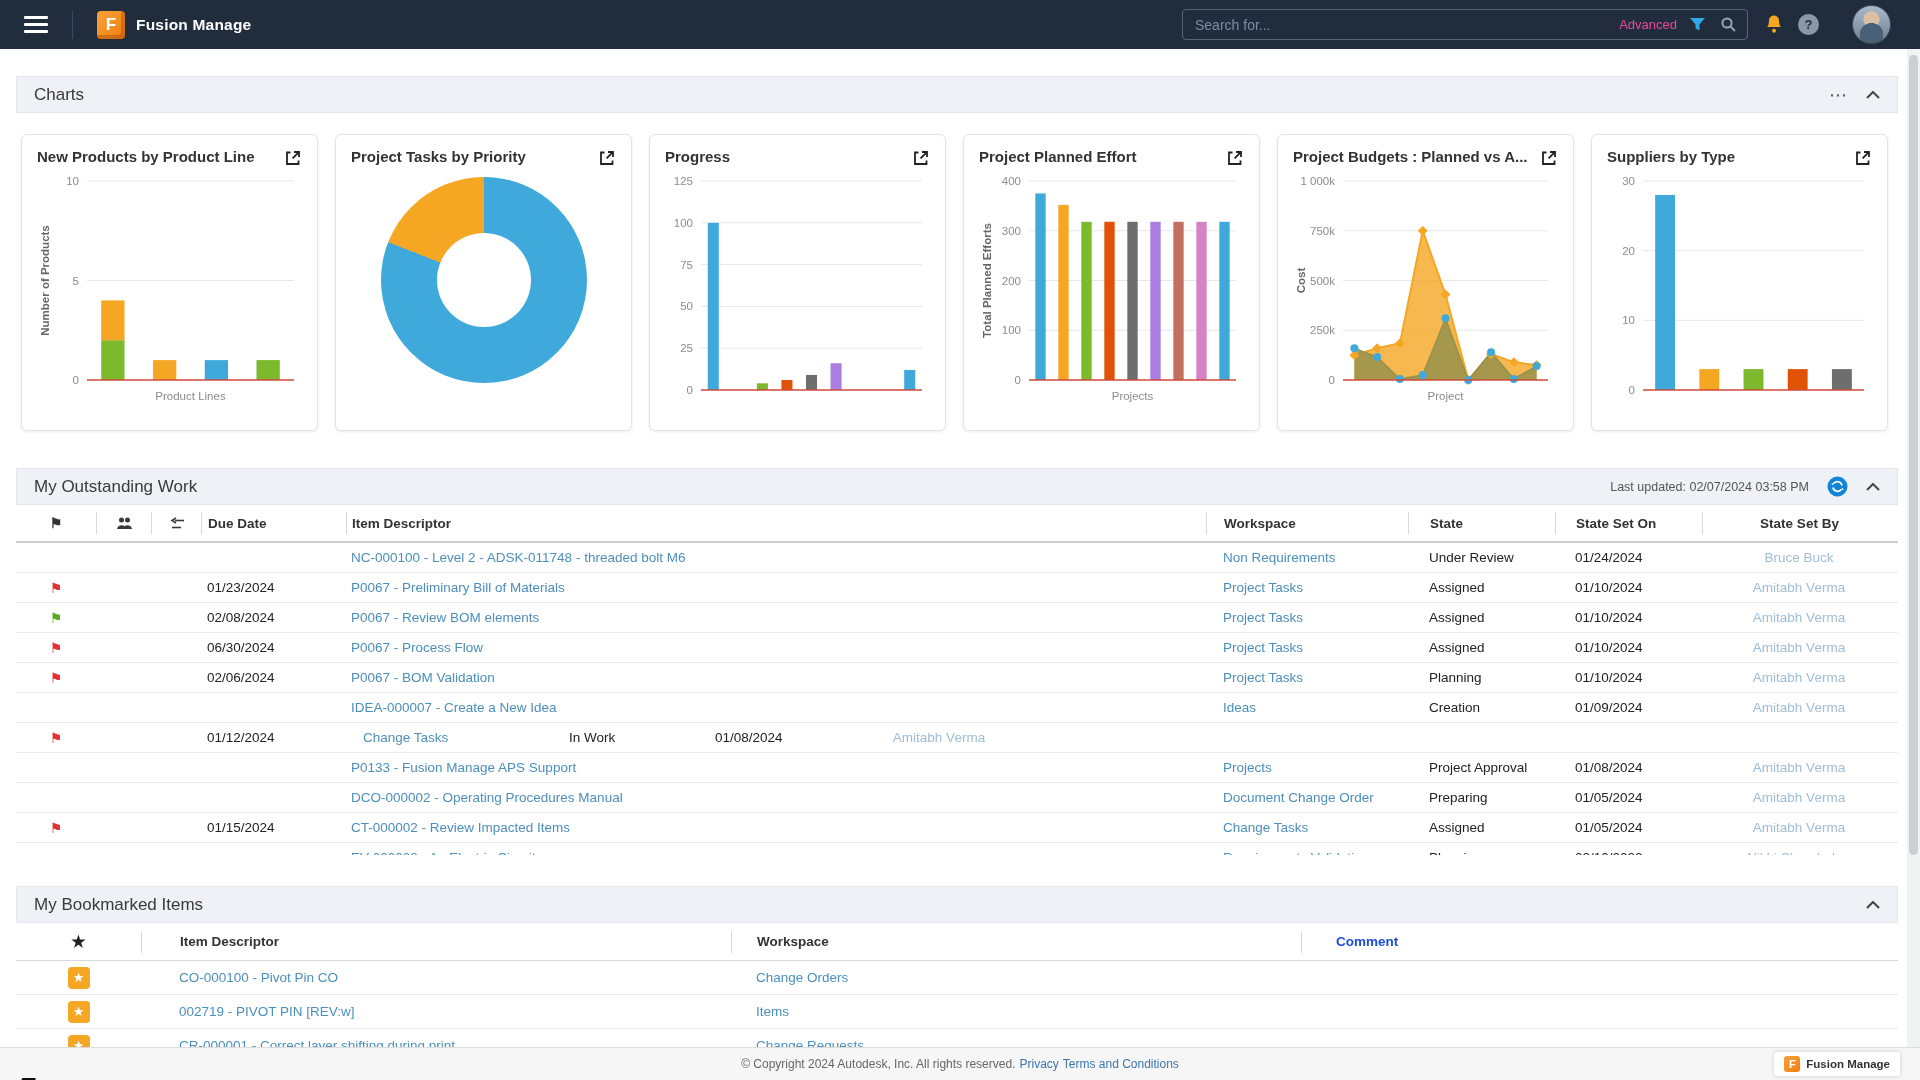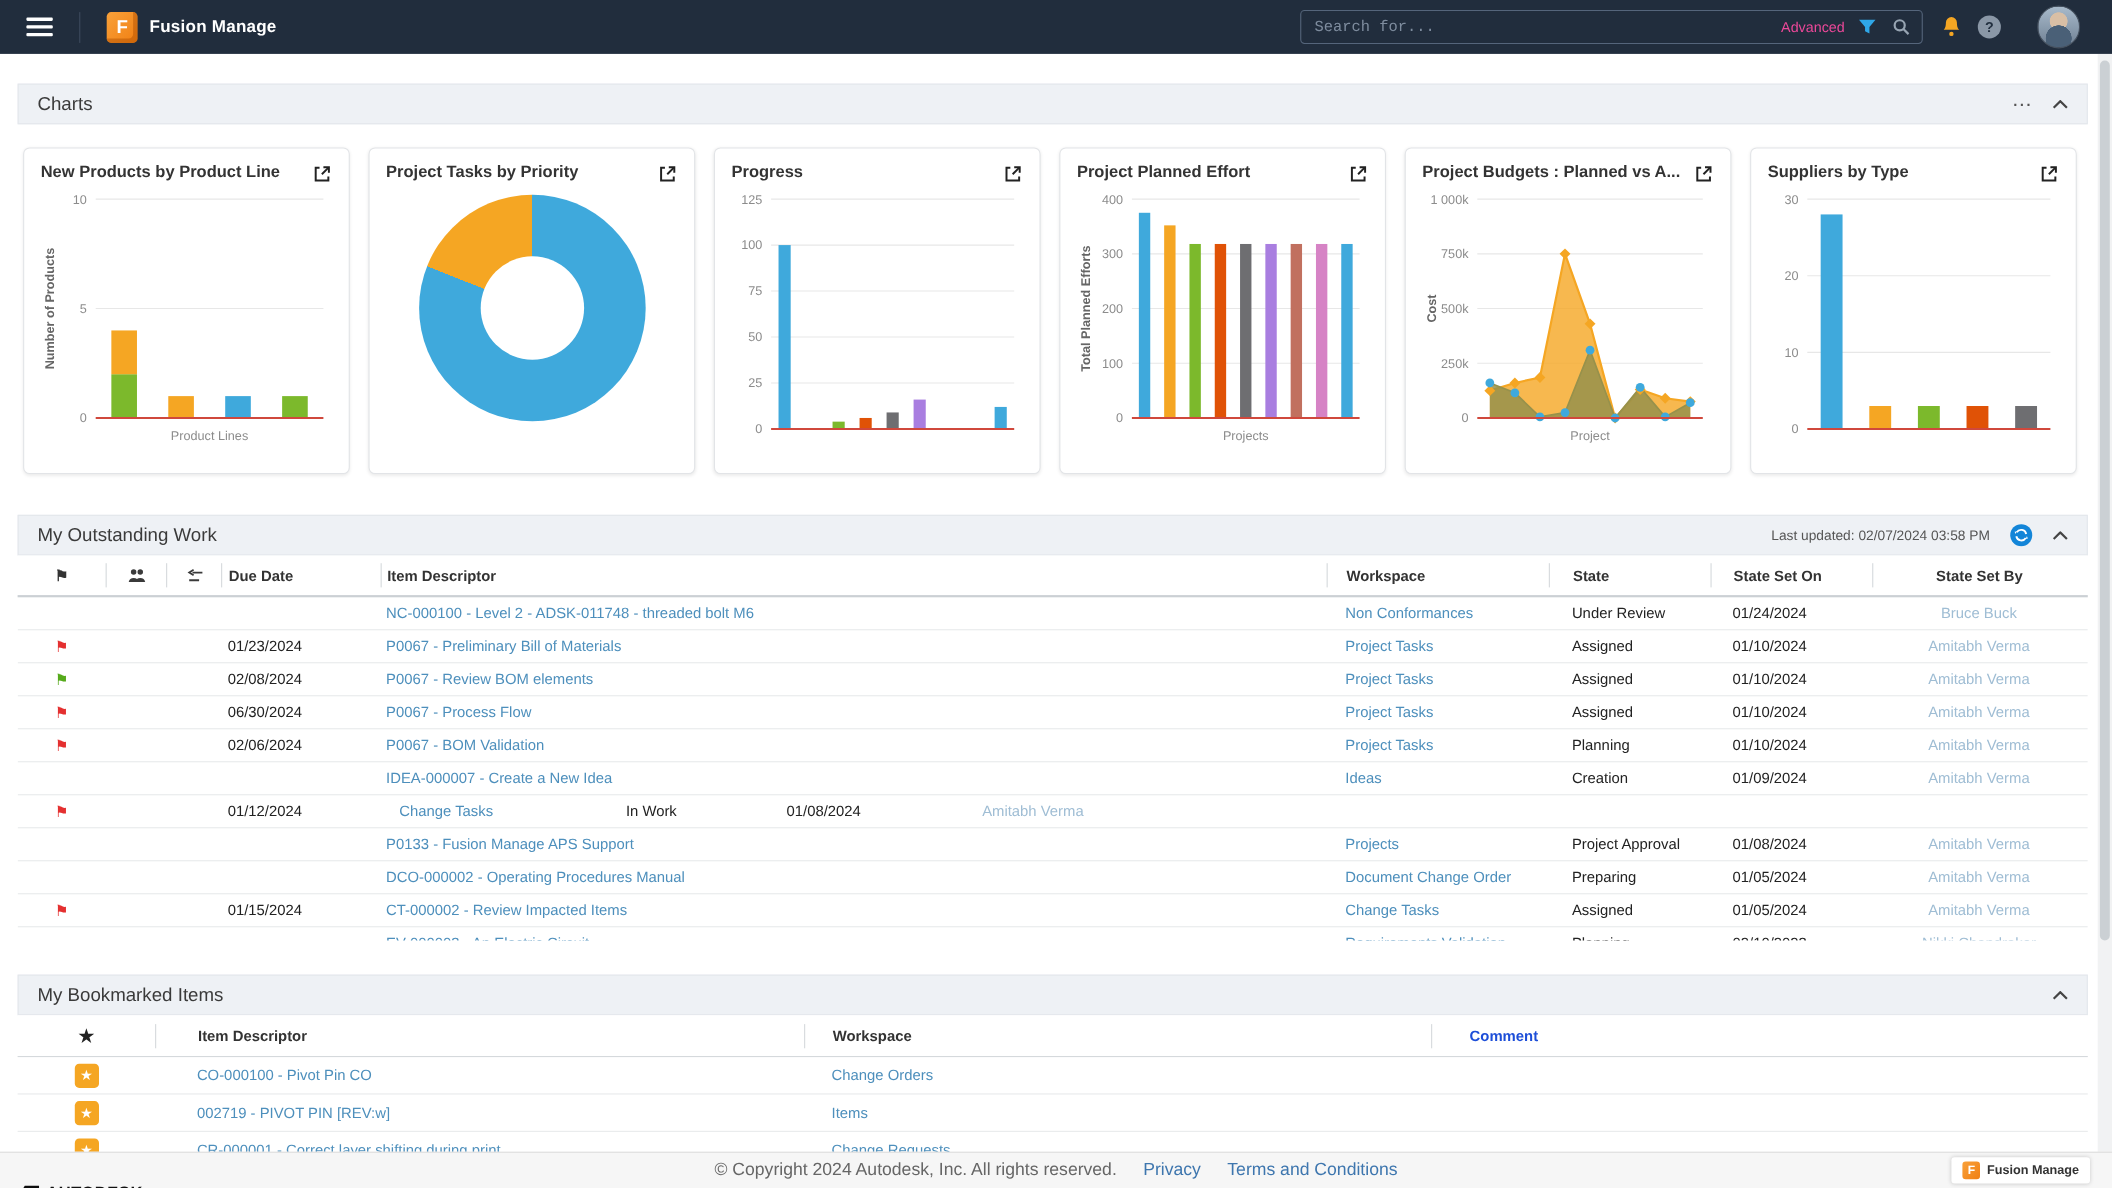--- a/index.html
+++ b/index.html
@@ -8,21 +8,21 @@
   .app { position:relative; width:1920px; height:1080px; background:#fff; overflow:hidden; }
 
   
   .topnav { position:absolute; top:0; left:0; right:0; height:49px; background:#212D3D; display:flex; align-items:center; z-index:20; }
   .hamburger { margin-left:24px; width:24px; cursor:pointer; }
   .hamburger span { display:block; height:3px; background:#fff; border-radius:1px; margin:4px 0; }
   .nav-divider { width:1px; height:28px; background:#3C4A5C; margin:0 24px; }
   .f-logo { width:28px; height:28px; border-radius:4px; background:linear-gradient(135deg,#F9A13A,#F07F12); box-shadow:inset -4px -4px 0 rgba(170,75,0,.45); color:#fff; font-weight:bold; font-size:17px; display:flex; align-items:center; justify-content:center; }
   .app-title { color:#fff; font-size:15.5px; font-weight:600; margin-left:11px; letter-spacing:.2px; }
   .searchbox { position:absolute; left:1182px; top:9px; width:566px; height:31px; border:1px solid #55657B; border-radius:4px; display:flex; align-items:center; }
-  .searchbox input { flex:1; min-width:0; background:transparent; border:none; outline:none; color:#C7D0DA; font-size:14px; padding:0 12px; font-family:Liberation Mono, monospace; }
+  .searchbox input { flex:1; min-width:0; background:transparent; border:none; outline:none; color:#C7D0DA; font-size:14px; padding:0 12px; font-family:Liberation Sans, sans-serif; }
   .searchbox input::placeholder { color:#7E8C9E; }
   .advanced { color:#ec4899; font-size:13px; margin-right:12px; cursor:pointer; white-space:nowrap; }
   .searchbox svg { flex:none; }
   .nav-bell { position:absolute; left:1764px; top:14px; cursor:pointer; }
   .nav-help { position:absolute; left:1798px; top:14px; width:21px; height:21px; border-radius:50%; background:#8A97A6; color:#222F3F; font-weight:bold; font-size:13px; display:flex; align-items:center; justify-content:center; cursor:pointer; }
   .avatar { position:absolute; left:1852px; top:5px; width:39px; height:39px; border-radius:50%; border:1px solid #45505E; cursor:pointer;
     background: radial-gradient(circle at 50% 78%, #4A6077 0 34%, transparent 35%),
                 radial-gradient(circle at 50% 36%, #D9BFA5 0 26%, transparent 28%),
                 linear-gradient(#A8BACB, #6E7F92); }
 
@@ -79,21 +79,21 @@
   .b-item { width:590px; padding-left:38px; }
   .b-ws   { width:570px; padding-left:25px; }
   .b-comment { flex:1; padding-left:34px; color:#1d4ed8; }
   .star-head { font-size:16px; color:#222; }
   .starbadge { width:22px; height:22px; border-radius:4px; background:#F5A623; color:#fff; font-size:13px; display:flex; align-items:center; justify-content:center; cursor:pointer; }
 
   
   footer { position:absolute; left:0; right:0; bottom:0; height:33px; background:#F6F6F6; border-top:1px solid #DCDCDC; display:flex; align-items:center; z-index:30; }
   .adsk-logo { display:flex; align-items:center; margin-left:14px;margin-top:40px; }
   .adsk-word { font-size:15px; font-weight:800; color:#111; letter-spacing:.5px; margin-left:6px; }
-  .foot-center { position:absolute; left:50%; transform:translateX(-50%); display:flex; align-items:center; gap:24px; font-size:16px; color:#666; }
+  .foot-center { position:absolute; left:50%; transform:translateX(-50%); display:flex; align-items:center; gap:4px; font-size:12px; color:#666; }
   .foot-center a { color:#3E76AE; text-decoration:none; cursor:pointer; }
   .foot-badge { position:absolute; right:20px; display:flex; align-items:center; gap:6px; background:#fff; border-radius:3px; box-shadow:0 0 4px rgba(0,0,0,.18); padding:4px 10px; cursor:pointer; }
   .foot-badge .mini-f { width:16px; height:16px; border-radius:3px; background:linear-gradient(135deg,#F9A13A,#F07F12); color:#fff; font-size:11px; font-weight:bold; display:flex; align-items:center; justify-content:center; }
   .foot-badge .txt { font-size:11.5px; font-weight:600; color:#333; }
 </style>
 </head>
 <body>
 
 <div class="app">
 
@@ -372,21 +372,21 @@
         </div>
         <div class="tbody-clip" id="outRows">
   <div class="trow">
     <div class="c-flag">
                 <span class="flagglyph"></span>
               </div>
     <div class="c-people"></div>
     <div class="c-flow"></div>
     <div class="c-due"></div>
     <div class="c-item link">NC-000100 - Level 2 - ADSK-011748 - threaded bolt M6</div>
-    <div class="c-ws link">Non Conformances</div>
+    <div class="c-ws link">Non Requirements</div>
     <div class="c-state">Under Review</div>
     <div class="c-seton">01/24/2024</div>
     <div class="c-setby setby-txt">Bruce Buck</div>
   </div>
 
   <div class="trow">
     <div class="c-flag">
                 <span class="flagglyph flag-red">⚑</span>
               </div>
     <div class="c-people"></div>

